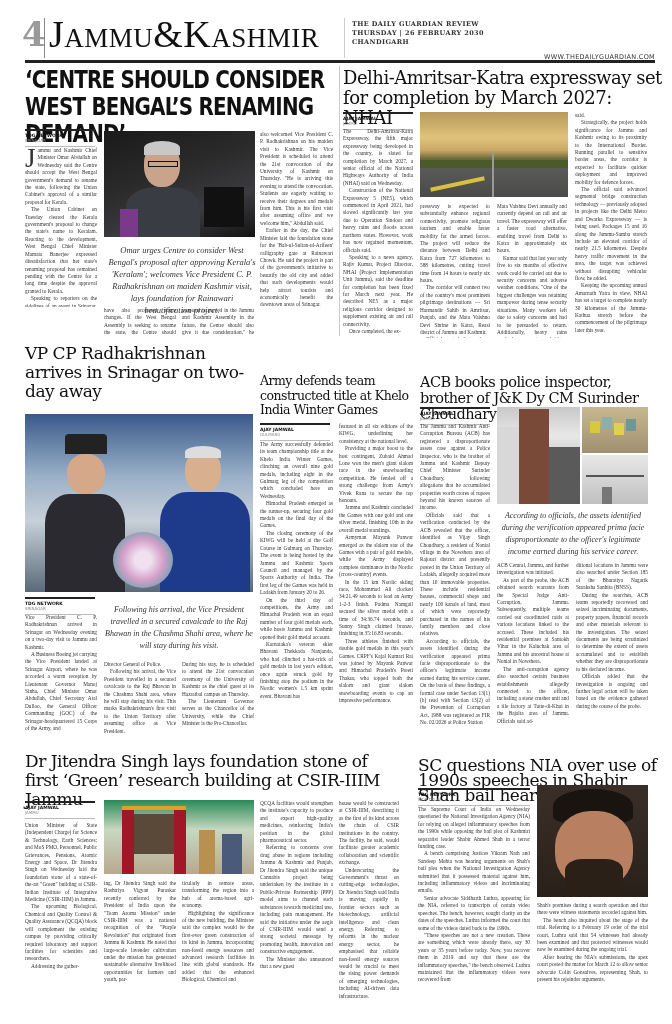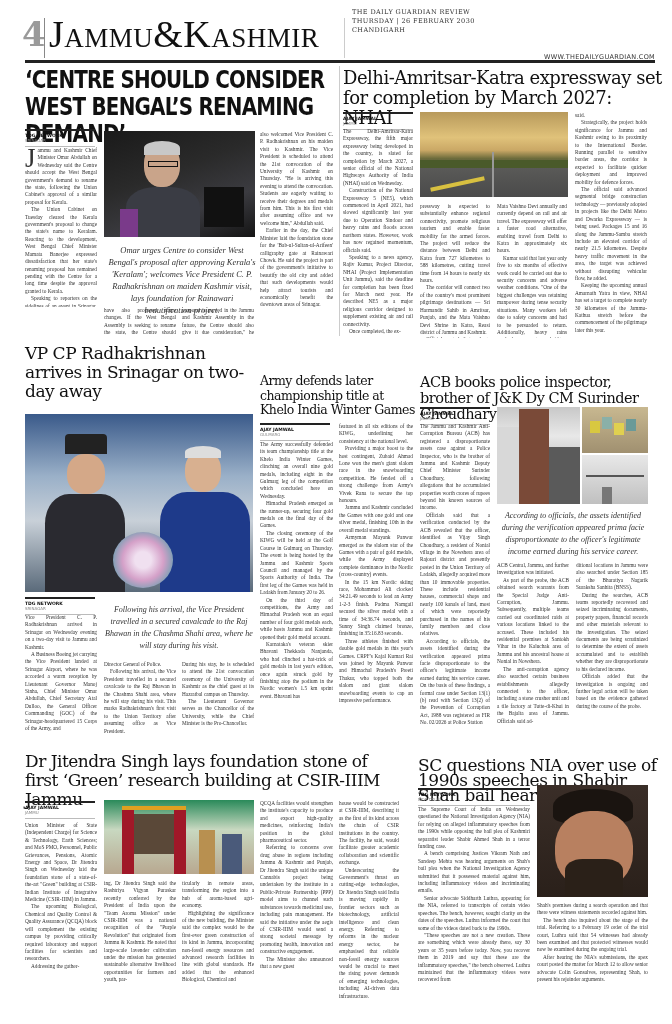--- a/index.html
+++ b/index.html
@@ -2,21 +2,21 @@
 <html><head>
 <meta charset="utf-8">
 <style>
 *{box-sizing:border-box;margin:0;padding:0}
 body{width:672px;height:1024px;background:#fff;color:#222;font-family:"Liberation Serif",serif;overflow:hidden;position:relative}
 .abs{position:absolute}
 .mast-num{left:22px;top:14px;font-size:34px;color:#9a9a9a;font-family:"DejaVu Serif",serif;font-weight:bold}
 .mast-sep{left:44px;top:18px;width:1px;height:40px;background:#888}
 .mast-title{left:49px;top:12px;font-size:38px;font-family:"Liberation Serif",serif;letter-spacing:0.5px;color:#111;font-variant:small-caps}
 .mast-vsep{left:344px;top:18px;width:1px;height:40px;background:#ccc}
-.mast-meta{left:352px;top:8px;font-size:6.5px;line-height:9px;font-family:"DejaVu Serif",serif;font-weight:normal;color:#333;letter-spacing:0.4px}
+.mast-meta{left:352px;top:20px;font-size:6.5px;line-height:9px;font-family:"DejaVu Serif",serif;font-weight:bold;color:#333;letter-spacing:0.4px}
 .mast-url{right:17px;top:53px;font-size:6.5px;font-family:"DejaVu Sans",sans-serif;color:#333;letter-spacing:0.3px}
 .mast-rule{left:25px;top:60px;width:630px;height:3px;background:#222}
 .h-cond{font-family:"DejaVu Sans",sans-serif;font-weight:bold;letter-spacing:-1px;color:#111;transform-origin:left top}
 .h-serif{font-family:"DejaVu Serif",serif;color:#111;letter-spacing:-0.5px}
 .byline{border-top:2px solid #222;padding-top:2px}
 .byline .n{font-family:"DejaVu Sans",sans-serif;font-weight:bold;font-size:4.5px;color:#111}
 .byline .p{font-family:"DejaVu Sans",sans-serif;font-size:4px;color:#888;border-bottom:1px solid #bbb;padding-bottom:3px}
 .col{font-size:5.3px;line-height:7.4px;color:#333;text-align:justify;overflow:hidden;hyphens:auto}
 .col p{text-indent:6px}
 .col p.first{text-indent:0}
@@ -124,21 +124,21 @@
 <div class="abs cap" style="left:104px;top:604px;width:150px;font-size:8px;line-height:12px">Following his arrival, the Vice President travelled in a secured cavalcade to the Raj Bhawan in the Chashma Shahi area, where he will stay during his visit.</div>
 <div class="abs col" style="left:104px;top:661px;width:72px;height:76px">
   <p class="first">Director General of Police.</p>
   <p>Following his arrival, the Vice President travelled in a secured cavalcade to the Raj Bhawan in the Chashma Shahi area, where he will stay during his visit. This marks Radhakrishnan's first visit to the Union Territory after assuming office as Vice President.</p>
 </div>
 <div class="abs col" style="left:182px;top:661px;width:72px;height:76px">
   <p class="first">During his stay, he is scheduled to attend the 21st convocation ceremony of the University of Kashmir as the chief guest at its Hazratbal campus on Thursday.</p>
   <p>The Lieutenant Governor serves as the Chancellor of the University, while the Chief Minister is the Pro-Chancellor.</p>
 </div>
 
-<div class="abs h-serif" style="left:260px;top:374px;width:160px;font-size:12.5px;line-height:14.5px">Army defends later championship title at Khelo India Winter Games</div>
+<div class="abs h-serif" style="left:260px;top:374px;width:160px;font-size:12.5px;line-height:14.5px">Army defends team constructed title at Khelo India Winter Games</div>
 <div class="abs byline" style="left:260px;top:423px;width:70px">
   <div class="n">AJAY JAMWAL</div>
   <div class="p">GULMARG</div>
 </div>
 <div class="abs col" style="left:260px;top:441px;width:73px;height:297px">
   <p class="first">The Army successfully defended its team championship title at the Khelo India Winter Games, clinching an overall nine gold medals, including eight in the Gulmarg leg of the competition which concluded here on Wednesday.</p>
   <p>Himachal Pradesh emerged as the runner-up, securing four gold medals on the final day of the Games.</p>
   <p>The closing ceremony of the KIWG will be held at the Golf Course in Gulmarg on Thursday. The event is being hosted by the Jammu and Kashmir Sports Council and managed by the Sports Authority of India. The first leg of the Games was held in Ladakh from January 20 to 26.</p>
   <p>On the third day of competitions, the Army and Himachal Pradesh won an equal number of four gold medals each, while hosts Jammu and Kashmir opened their gold medal account.</p>
   <p>Karnataka's veteran skier Bhavani Thekkada Nanjanda, who had clinched a hat-trick of gold medals in last year's edition, once again struck gold by finishing atop the podium in the Nordic women's 1.5 km sprint event. Bhavani has</p>

